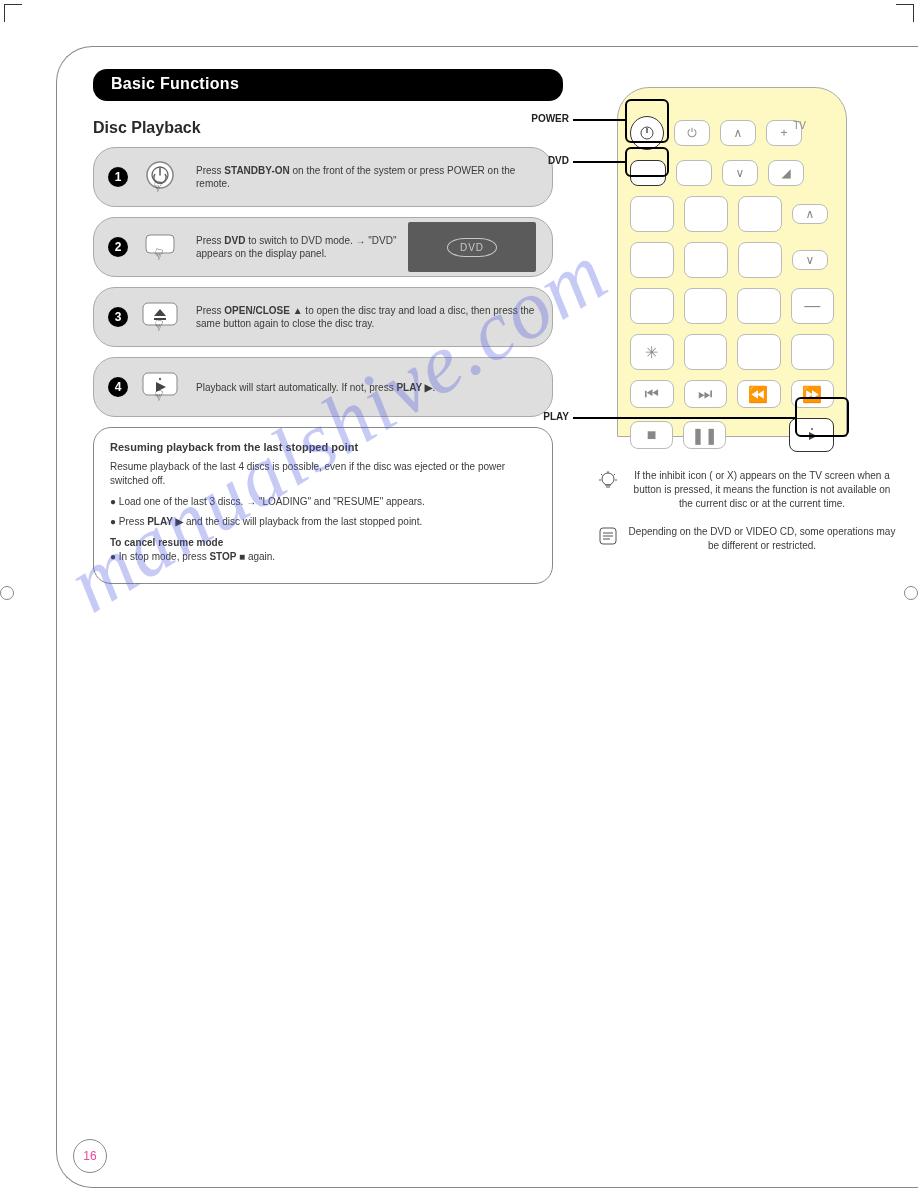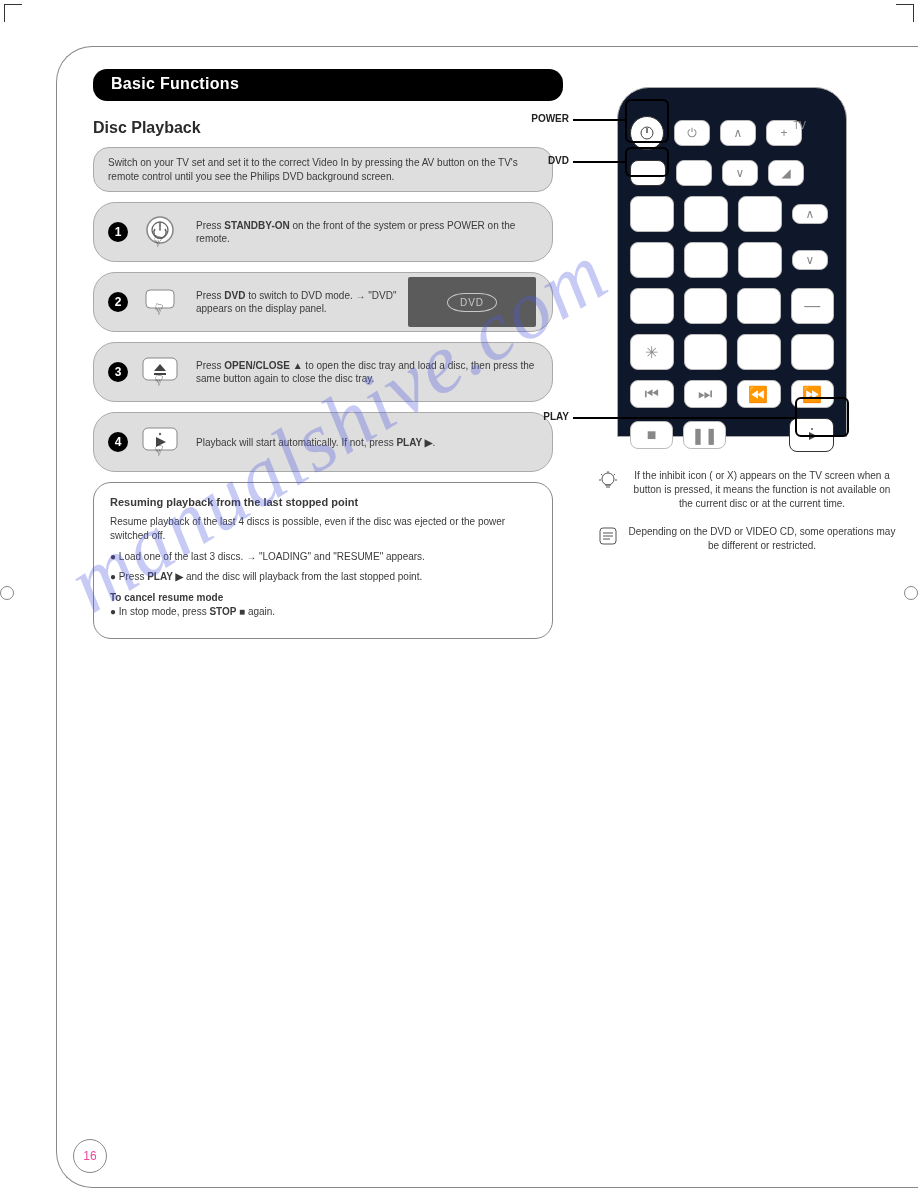--- a/index.html
+++ b/index.html
@@ -95,21 +95,21 @@
     font-size: 10px; line-height: 1.45; color: #3a3a3a;
   }
   .resume-box .rtitle { font-weight: bold; font-size: 11px; margin-bottom: 4px; display: block; }
   .resume-box p { margin-bottom: 6px; }
   .tips { position: absolute; left: 540px; top: 422px; width: 300px; font-size: 10px; line-height: 1.4; color: #3a3a3a; text-align: center; }
   .tips .tip-row { display: flex; gap: 8px; margin-bottom: 14px; }
   .tip-icon { width: 22px; height: 22px; flex-shrink: 0; display:flex; align-items:center; justify-content:center; }
   .remote {
     position: absolute; top: 40px; left: 560px; width: 230px; height: 350px;
     border: 1.2px solid #aaa; border-top-left-radius: 32px; border-top-right-radius: 32px;
-    background: #0f172a; padding: 14px 12px 8px 12px;
+    background: #fef9c3; padding: 14px 12px 8px 12px;
   }
   .remote .tv-label { position: absolute; top: 32px; right: 40px; font-size: 10px; color: #888; }
   .remote-row { display: flex; gap: 10px; margin-bottom: 10px; align-items: center; }
   .rbtn {
     border: 1px solid #bbb; background: #fff; border-radius: 8px;
     display: flex; align-items: center; justify-content: center; color: #888;
   }
   .rbtn.small { width: 36px; height: 26px; font-size: 12px; }
   .rbtn.round { width: 34px; height: 34px; border-radius: 50%; }
   .rbtn.med { width: 44px; height: 36px; }
@@ -144,21 +144,20 @@
 <div class="crop-mr"></div>
 
 <div class="page">
 
   <div class="title-bar">Basic Functions</div>
 
   <div class="section-title">Disc Playback</div>
 
   <div class="steps">
 
-    <div class="intro-box">Switch on your TV set and set it to the correct Video In by pressing the AV button on the TV's remote control until you see the Philips DVD background screen.</div>
 
     <div class="step">
       <span class="step-num">1</span>
       <span class="step-icon">
         <svg width="36" height="36" viewBox="0 0 36 36">
           <circle cx="16" cy="16" r="13" fill="#fff" stroke="#888" stroke-width="1.5"></circle>
           <circle cx="16" cy="16" r="8" fill="none" stroke="#666" stroke-width="1.3"></circle>
           <path d="M16 9 L16 16" stroke="#666" stroke-width="1.6" stroke-linecap="round"></path>
           <path d="M11 15 a6 6 0 1 0 10 0" fill="none" stroke="#666" stroke-width="1.6"></path>
         </svg>

